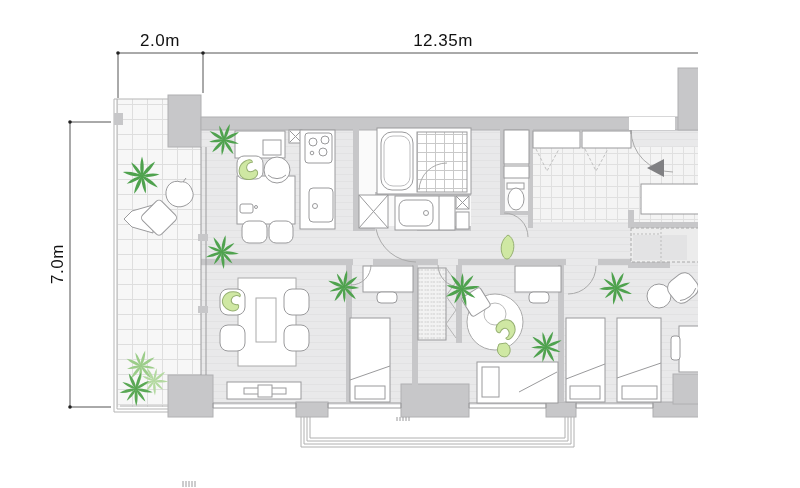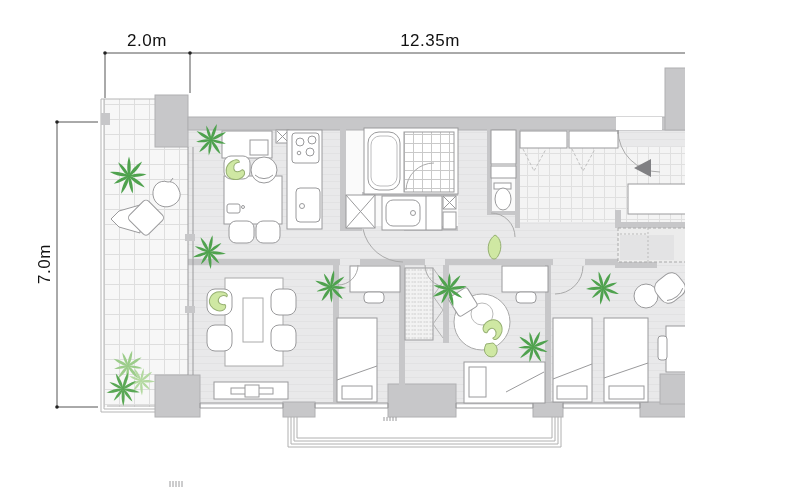--- a/index.html
+++ b/index.html
@@ -1,16 +1,16 @@
 <!DOCTYPE html>
 <html><head>
 <meta charset="utf-8">
 <style>
   html,body{margin:0;padding:0;background:#ffffff;}
-  .stage{width:685px;height:488px;position:relative;background:#fff;overflow:hidden;}
+  .stage{width:685px;height:488px;position:relative;background:#fff;overflow:hidden;padding-left:13px;}
   svg{display:block;font-family:"Liberation Sans", sans-serif;}
   text.dim{font-size:17px;fill:#111;letter-spacing:.5px;}
 </style>
 </head>
 <body>
 
 <div class="stage">
 <svg width="800" height="488" viewBox="0 0 800 488">
   <defs>
     <pattern id="wood" width="10" height="7" patternUnits="userSpaceOnUse">

